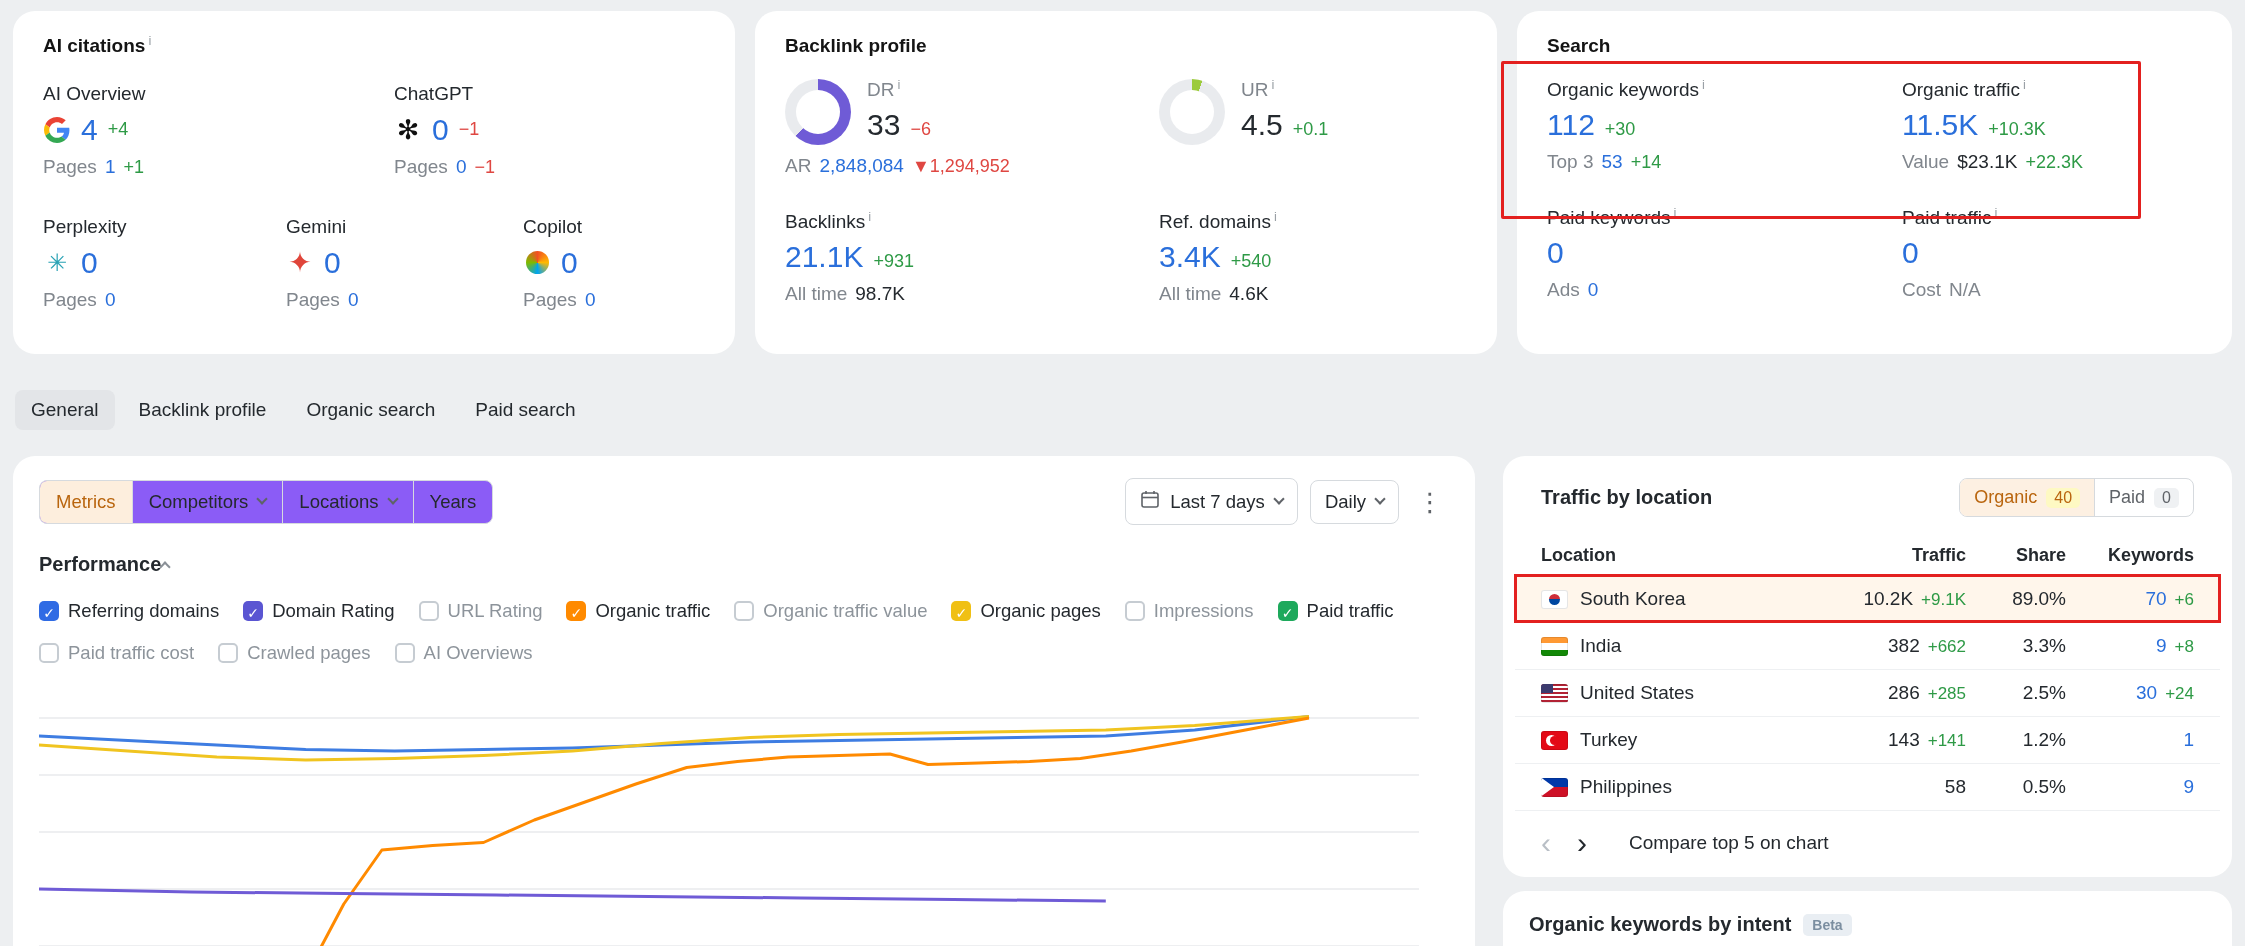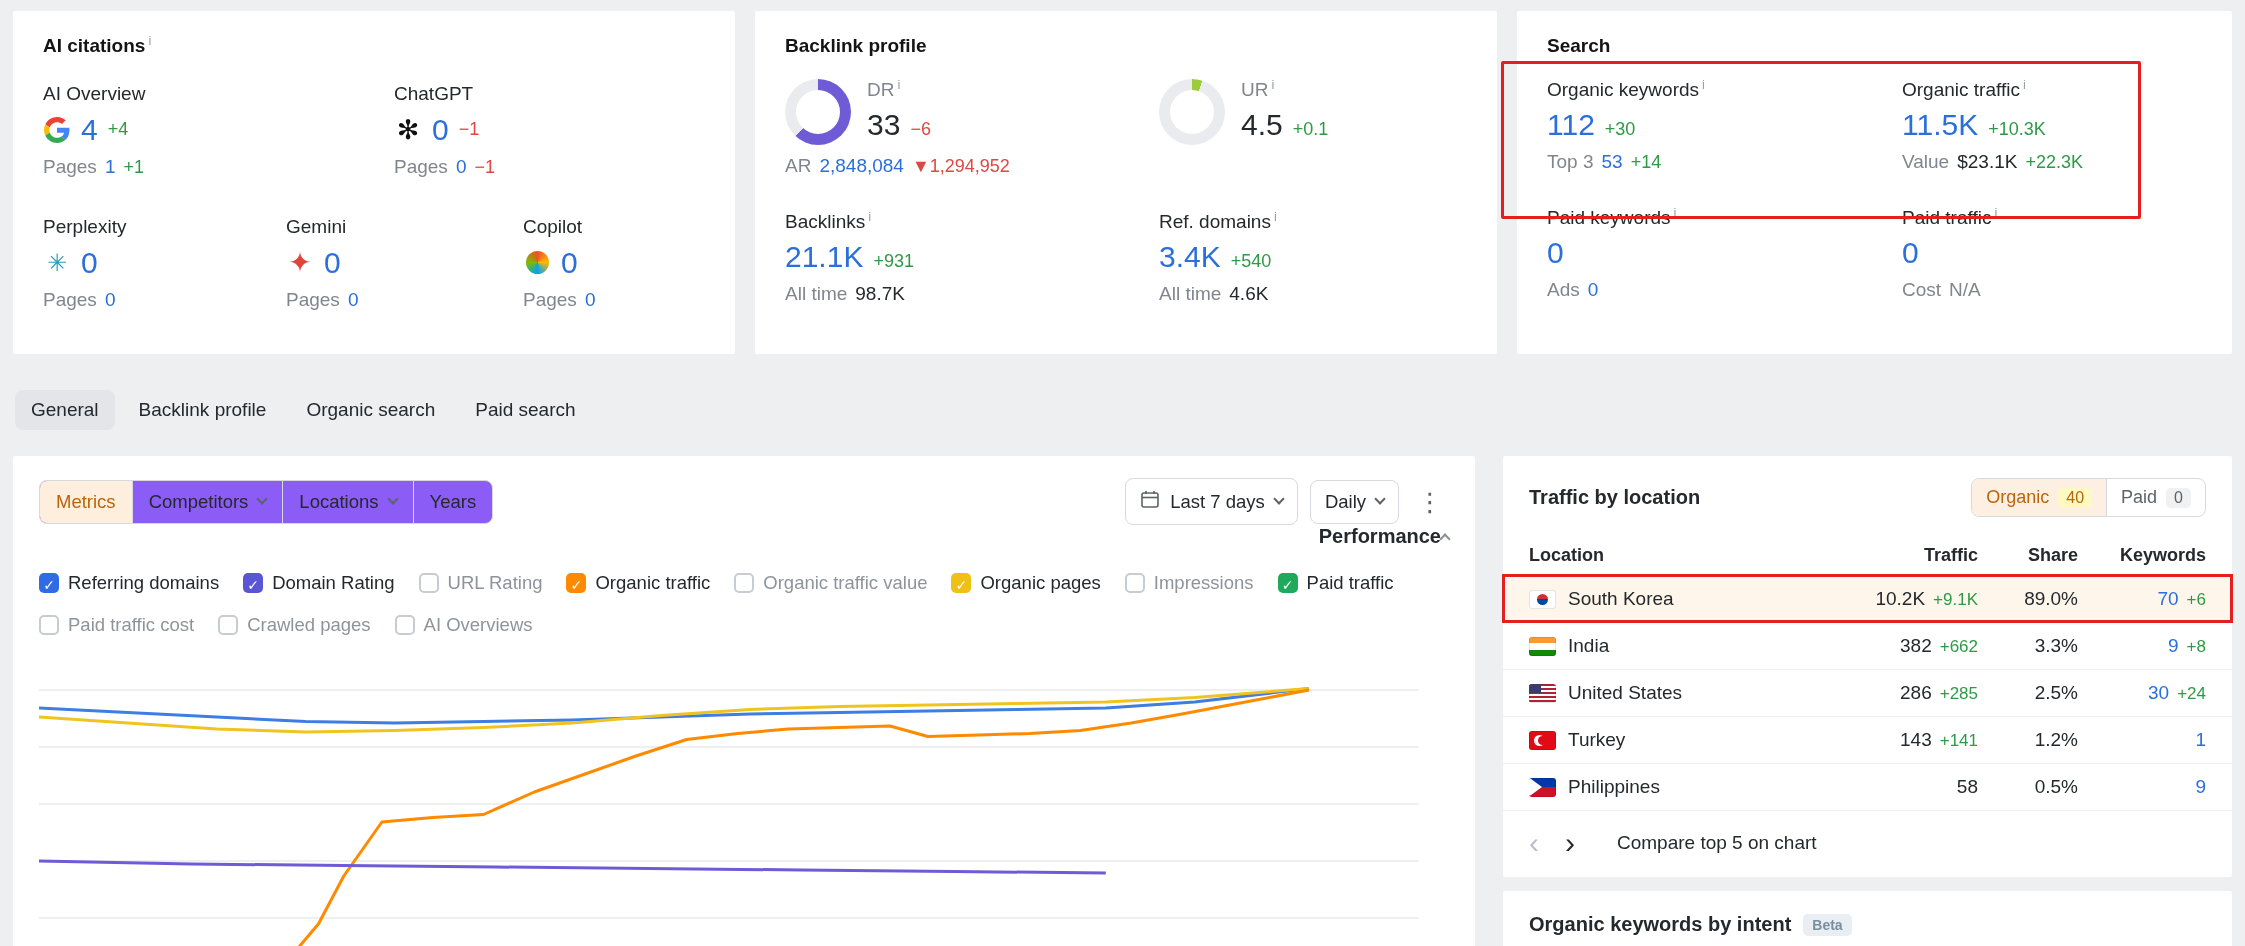--- a/index.html
+++ b/index.html
@@ -1,19 +1,19 @@
 <!DOCTYPE html>
 <html style="--accent-blue: #2a6fdb; --pos-green: #2e9a46; --neg-red: #df4742; --accent-orange: #b9650e; --purple: #6f5bd6; --annotation-red: #e3201f; --cb-blue: #2f6be4; --cb-indigo: #5a55d2; --cb-orange: #ff8a00; --cb-yellow: #f0c014; --cb-green: #1ea95c;"><head>
 <meta charset="utf-8">
 <style>
   *{box-sizing:border-box;margin:0;padding:0}
   html,body{width:2245px;height:946px;overflow:hidden}
   body{background:#edeff1;font-family:"Liberation Sans","DejaVu Sans",sans-serif;color:#24292e;font-size:19px}
   .page{padding:11px 13px 0}
-  .card{background:#fff;border-radius:2px}
+  .card{background:#fff;border-radius:22px}
 
   
   .top-row{display:flex;gap:20px}
   .topcard{height:343px;padding:24px 30px}
   .ai-card{width:722px}
   .bl-card{width:742px}
   .search-card{flex:1;position:relative}
   .card-title{font-size:19px;font-weight:700;color:#141414;display:inline-block}
   .info{color:#9aa0a6;font-size:13px;position:relative;top:-7px;margin-left:3px}
   .gray{color:#80868d}
@@ -65,39 +65,39 @@
   .seg{padding:10px 16px;font-size:18.5px;display:flex;align-items:center;gap:10px;border-right:1px solid #d6dade;cursor:pointer;white-space:nowrap}
   .seg:last-child{border-right:none}
   .seg.active-orange{background:#fdeedd;color:var(--accent-orange,#b9650e)}
   .right-controls{display:flex;align-items:center;gap:12px}
   .ctrl-btn{display:flex;align-items:center;gap:10px;border:1px solid #d6dade;border-radius:8px;padding:10px 14px;background:#fff;font-size:18.5px;cursor:pointer;white-space:nowrap}
   .chev{width:8px;height:8px;border-right:2px solid #5f6368;border-bottom:2px solid #5f6368;transform:rotate(45deg);display:inline-block;margin-top:-5px;flex:none}
   .chev-up{transform:rotate(225deg);margin-top:4px;border-color:#8a9097}
   .kebab{font-size:26px;color:#5f6368;padding:0 6px;cursor:pointer;line-height:1}
   .kebab::after{content:"⋮"}
 
-  .perf-head{display:flex;justify-content:flex-end;align-items:center;}
+  .perf-head{display:flex;justify-content:flex-start;align-items:center;margin-top:28px}
   .perf-title{font-size:20px;font-weight:700}
   .metrics{display:flex;flex-wrap:wrap;column-gap:24px;row-gap:20px;margin-top:24px;max-width:1410px}
   .metric{display:flex;align-items:center;gap:9px;cursor:pointer;white-space:nowrap}
   .cb{width:20px;height:20px;border:2px solid #c6ccd2;border-radius:5px;background:#fff;position:relative;flex:none}
   .metric[data-checked="true"] .cb{border-color:transparent}
   .metric[data-checked="true"] .cb::after{content:"✓";position:absolute;inset:0;color:#fff;font-size:14px;line-height:20px;text-align:center;font-weight:700}
   .metric[data-color="blue"] .cb{background:var(--cb-blue,#2f6be4)}
   .metric[data-color="indigo"] .cb{background:var(--cb-indigo,#5a55d2)}
   .metric[data-color="orange"] .cb{background:var(--cb-orange,#ff8a00)}
   .metric[data-color="yellow"] .cb{background:var(--cb-yellow,#f0c014)}
   .metric[data-color="green"] .cb{background:var(--cb-green,#1ea95c)}
   .metric[data-checked="false"] .lbl{color:#8d949b}
   .lbl{font-size:18.5px}
   .chart-wrap{margin-top:18px}
   .chart .grid{stroke:#e9eaec;stroke-width:1.5}
 
   
-  .traffic-card{padding:0 0 4px}
+  .traffic-card{padding:0 12px 4px}
   .tl-head{display:flex;justify-content:space-between;align-items:center;padding:22px 26px 18px}
   .tl-title{font-size:20px;font-weight:700}
   .toggle{display:flex;border:1px solid #d6dade;border-radius:8px;overflow:hidden}
   .tog{display:flex;gap:9px;align-items:center;padding:8px 14px;font-size:18px;cursor:pointer}
   .tog.org{color:var(--accent-orange,#b9650e);background:#fdf0e2}
   .tog.org .cnt{background:#fef9c3}
   .tog.paid{color:#5f6368;border-left:1px solid #d6dade}
   .tog.paid .cnt{background:#eff1f3}
   .cnt{border-radius:5px;padding:1px 8px;font-size:16px}
   .trow{display:grid;grid-template-columns:1fr 175px 100px 128px;align-items:center;padding:0 26px;height:47px;border-top:1px solid #eef0f2}

